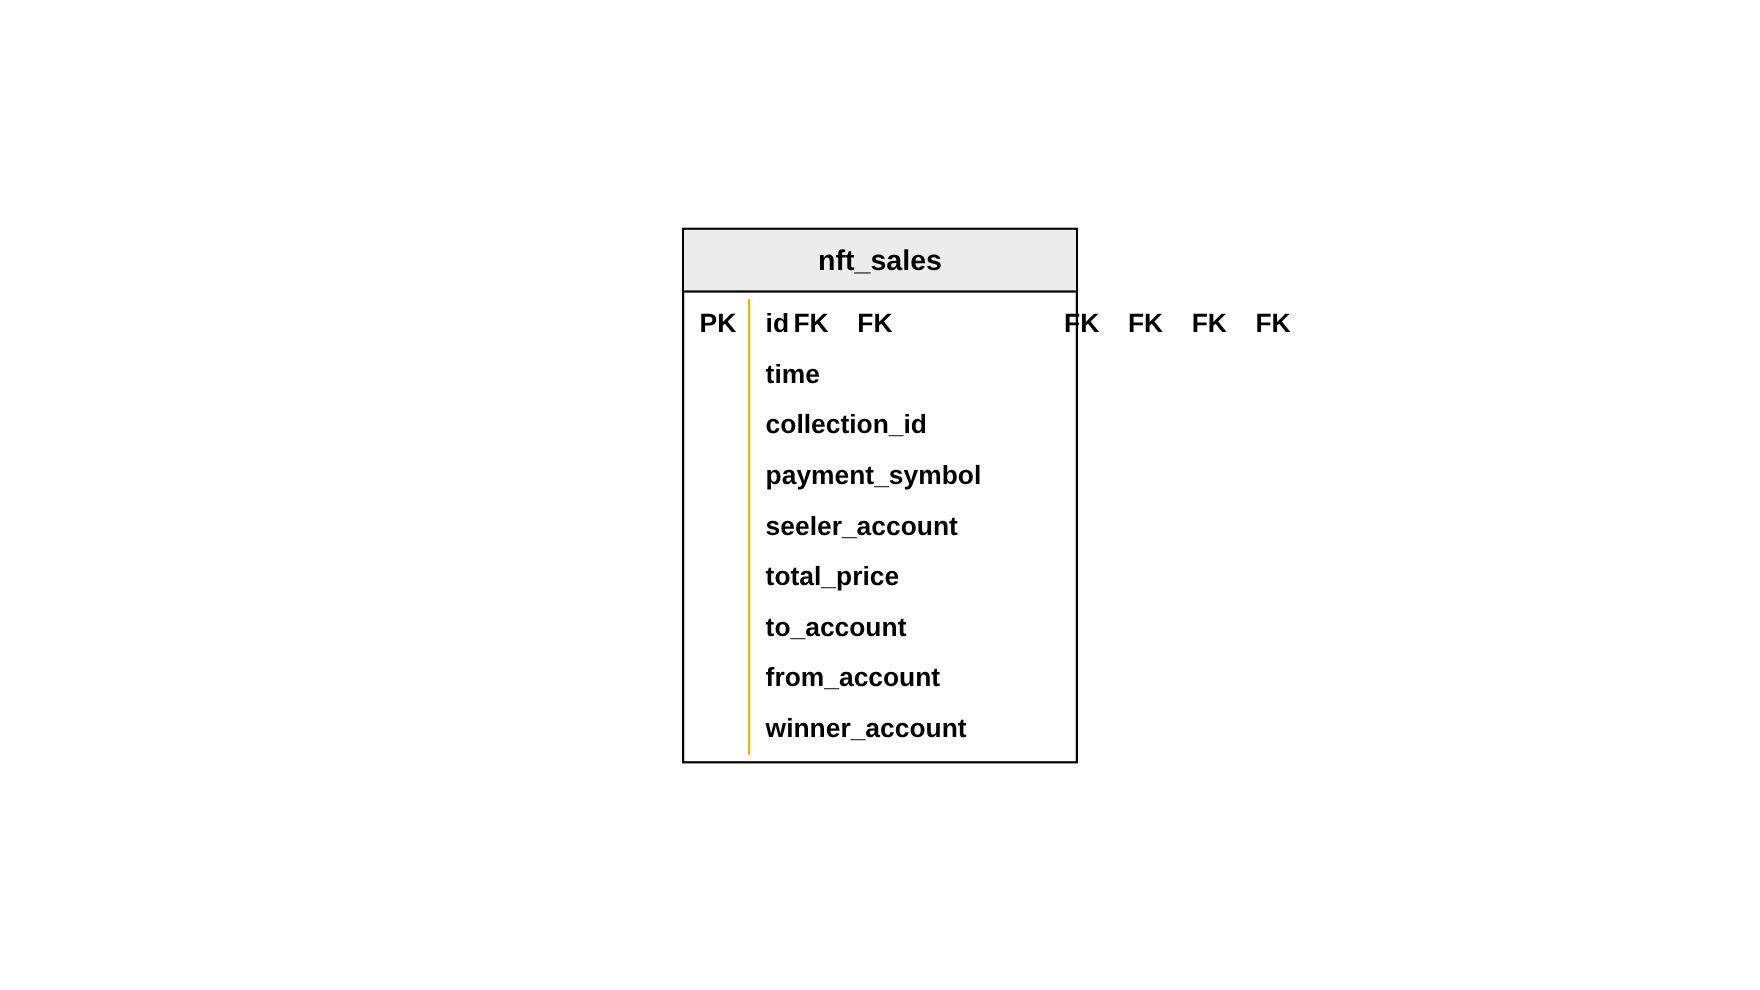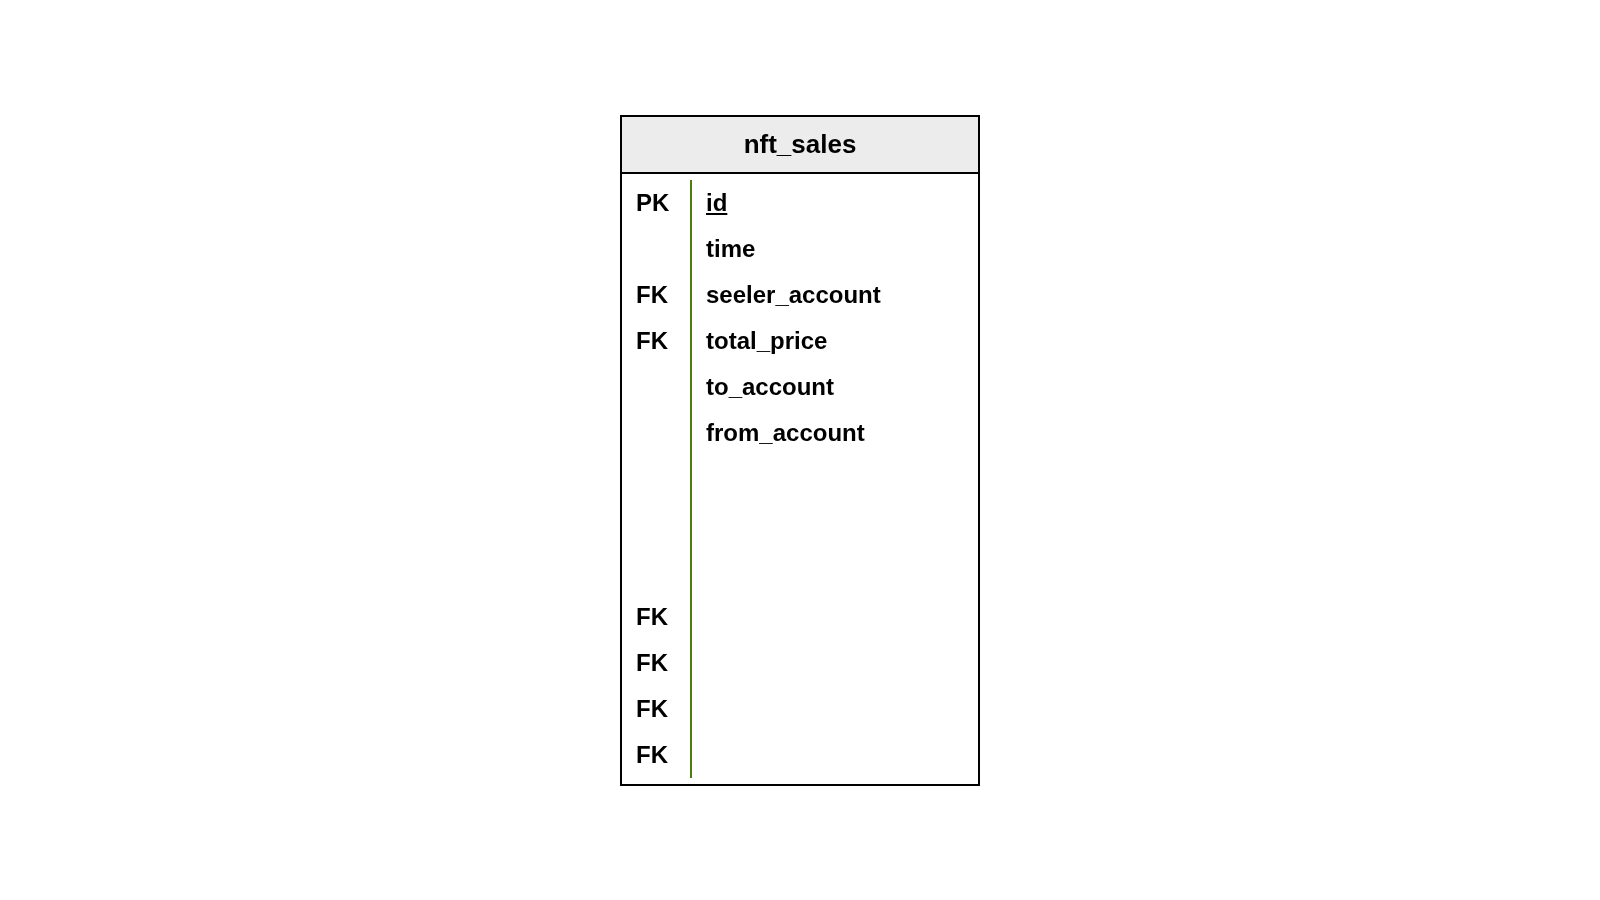--- a/index.html
+++ b/index.html
@@ -27,24 +27,24 @@
       text-align: center;
       padding: 12px 0;
       font-size: 26px;
       font-weight: 700;
       color: #000000;
     }
     .table-body {
       display: flex;
     }
     .key-column {
-      width: 70px;
-      border-right: 2px solid #4d7c0f;
+      width: 60px;
+      border-right: 2px solid #eab308;
       display: flex;
-      flex-direction: column;
+      flex-direction: row;
     }
     .name-column {
       flex: 1;
       display: flex;
       flex-direction: column;
     }
     .cell {
       padding: 8px 12px;
       font-size: 24px;
       color: #000000;
@@ -57,21 +57,20 @@
       font-weight: 700;
       justify-content: flex-start;
       padding-left: 14px;
     }
     .name-cell {
       font-weight: 700;
       padding-left: 14px;
     }
     .name-cell.bold {
       font-weight: 700;
-      text-decoration: underline;
     }
     .table-body-wrapper {
       padding: 6px 0;
     }
   </style>
 </head>
 <body>
 
 <div class="table-diagram">
   <div class="table-header">nft_sales</div>
@@ -87,19 +86,22 @@
       <div class="cell key-cell"></div>
       <div class="cell key-cell"></div>
       <div class="cell key-cell">FK</div>
       <div class="cell key-cell">FK</div>
       <div class="cell key-cell">FK</div>
       <div class="cell key-cell">FK</div>
     </div>
     <div class="name-column">
       <div class="cell name-cell bold">id</div>
       <div class="cell name-cell">time</div>
+      <div class="cell name-cell">collection_id</div>
+      <div class="cell name-cell">payment_symbol</div>
       <div class="cell name-cell">seeler_account</div>
       <div class="cell name-cell">total_price</div>
       <div class="cell name-cell">to_account</div>
       <div class="cell name-cell">from_account</div>
+      <div class="cell name-cell">winner_account</div>
     </div>
   </div>
 </div>
 
 </body></html>

